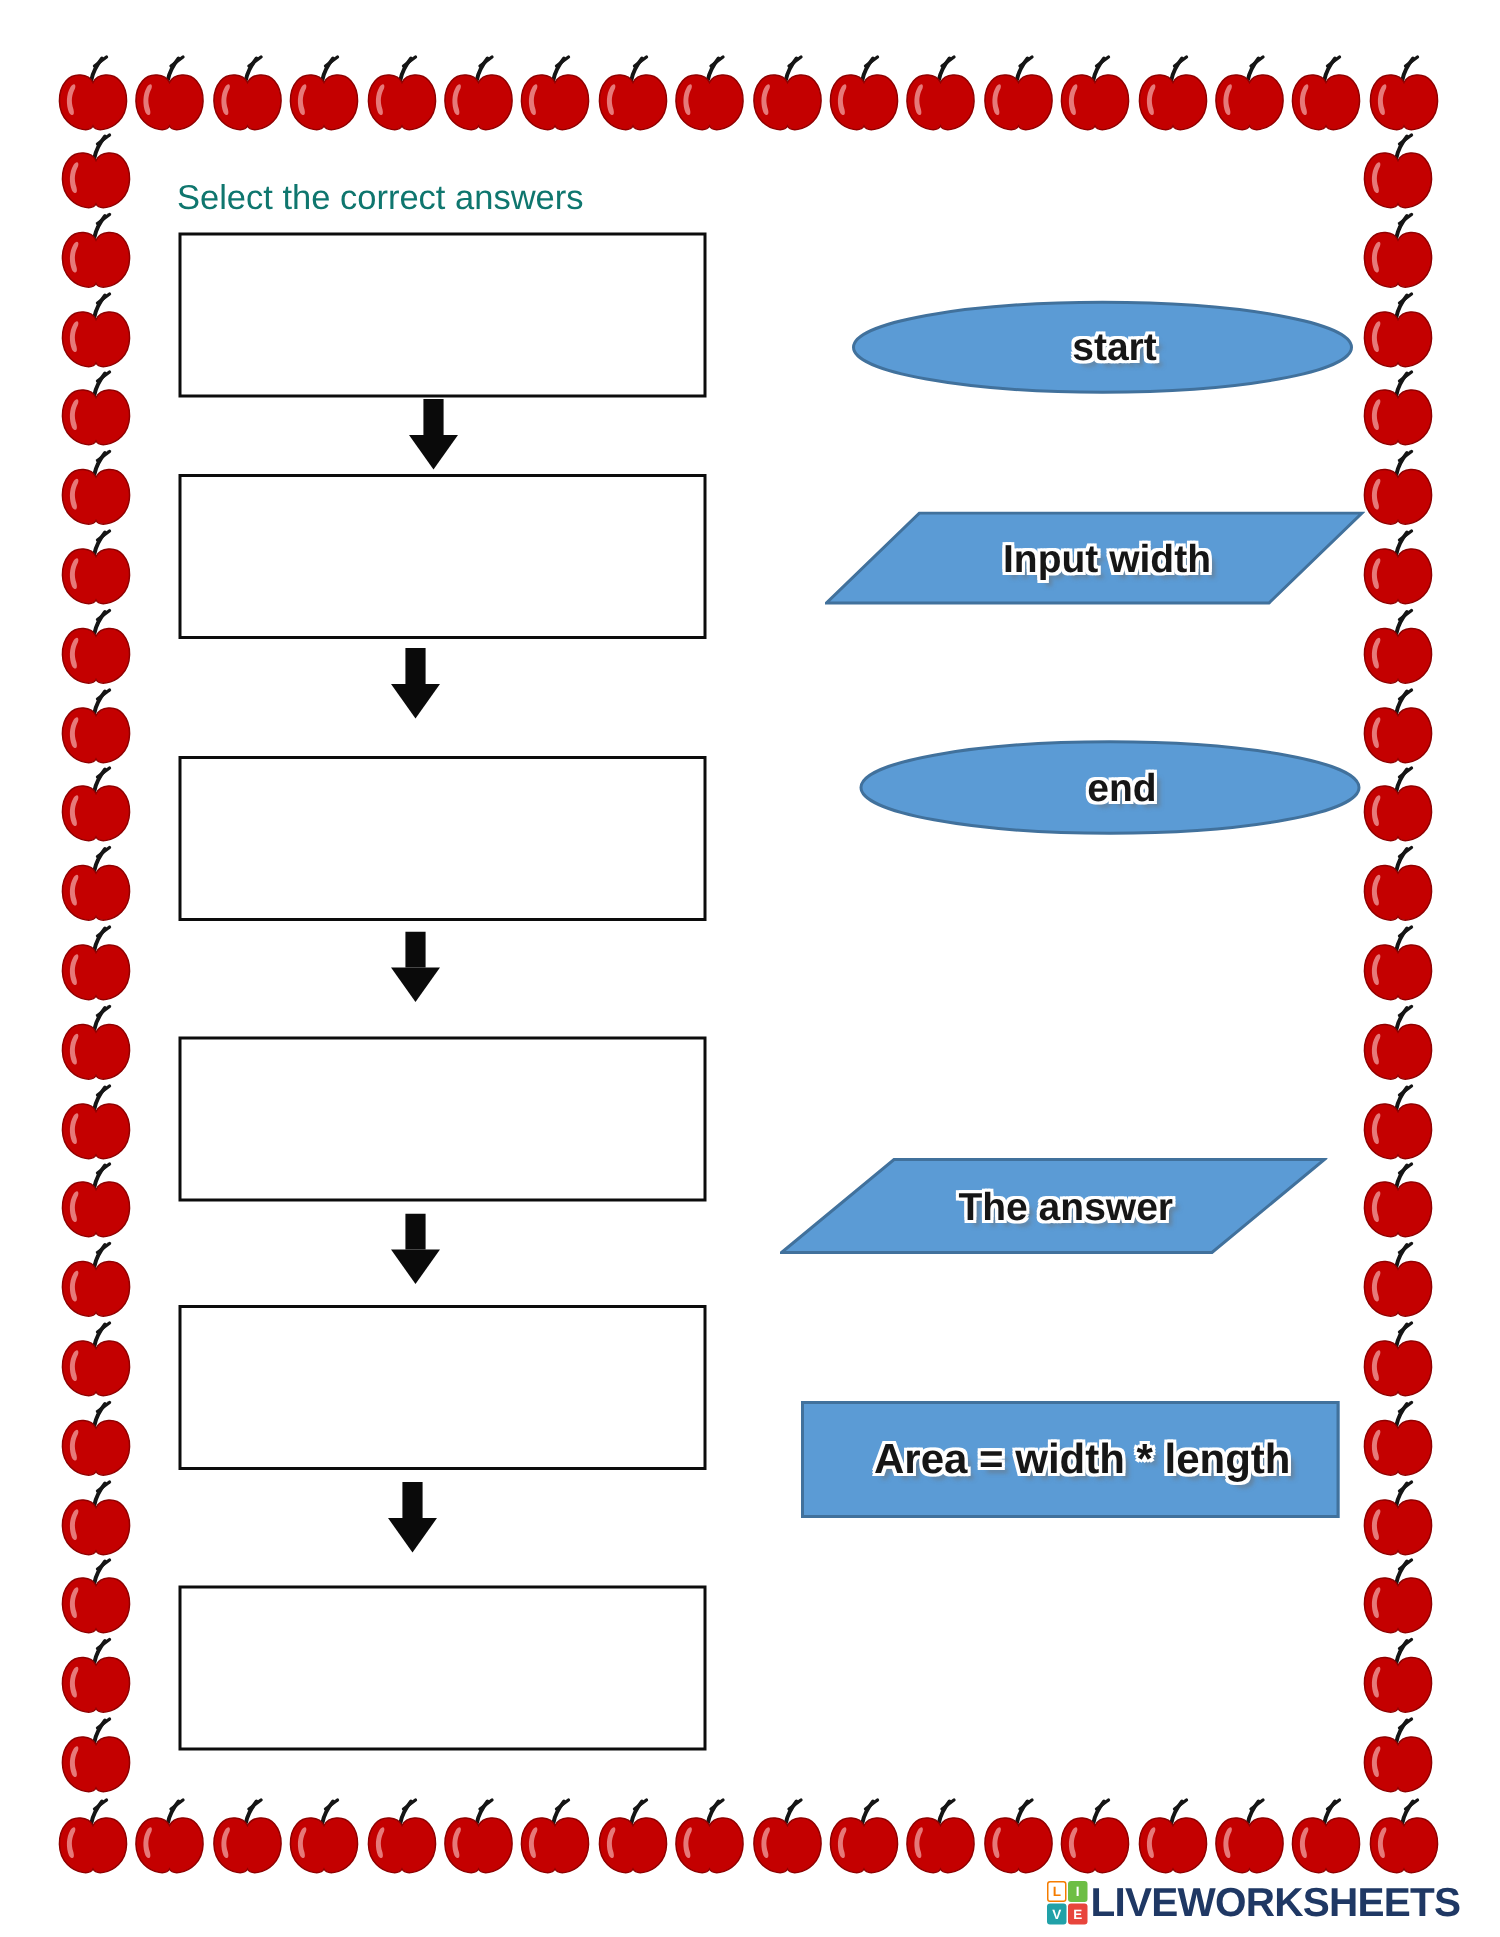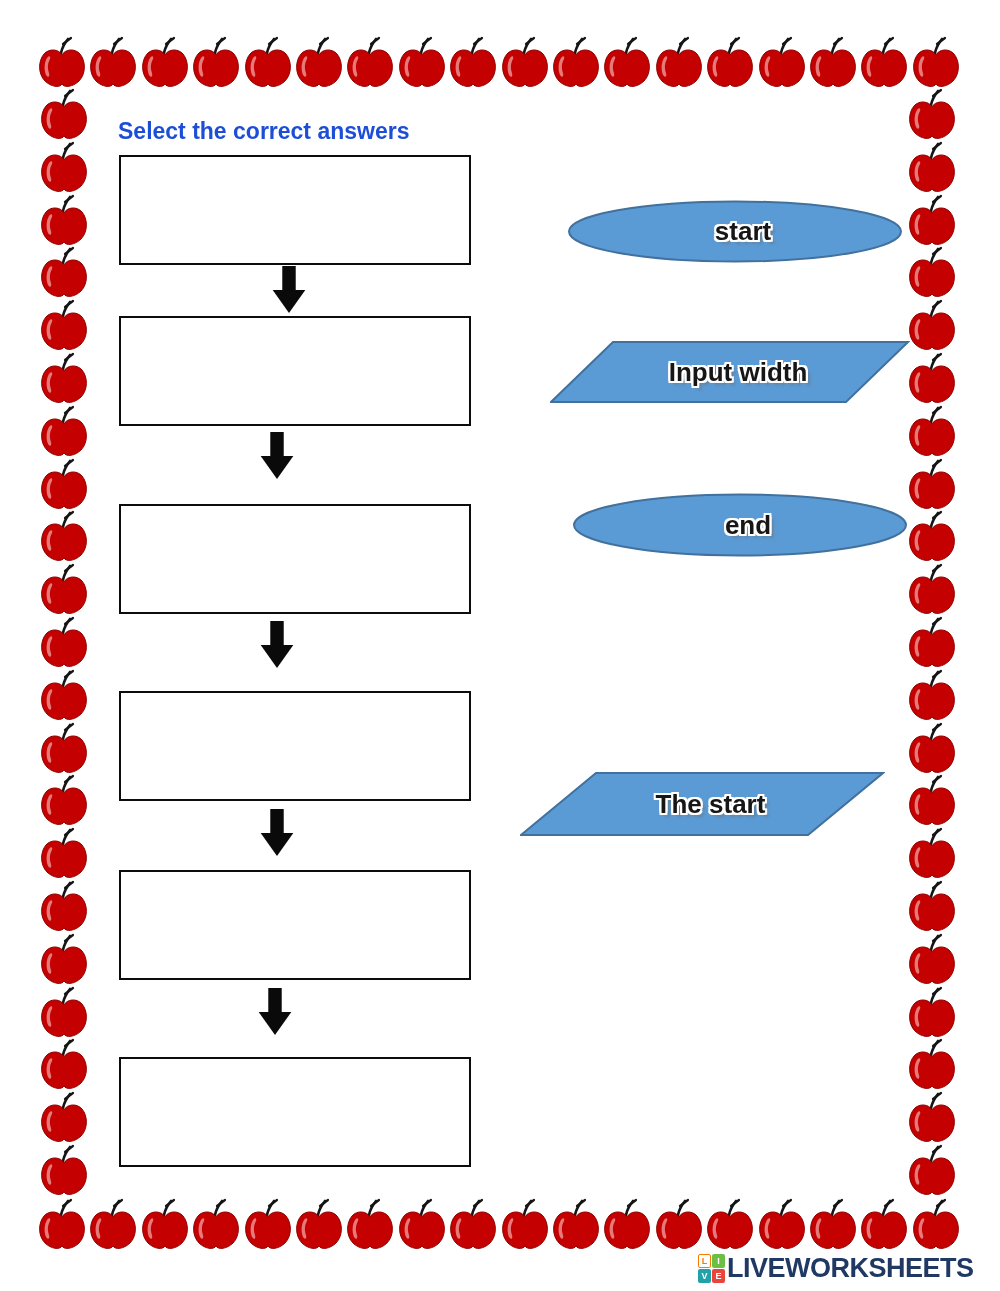--- a/index.html
+++ b/index.html
@@ -7,21 +7,21 @@
     position:relative;width:1000px;height:1291px;background:#ffffff;
     overflow:hidden;font-family:"Liberation Sans",sans-serif;
   }
   
   #apple-border{position:absolute;inset:0;z-index:1;}
   .apple{position:absolute;width:52px;height:52px;}
   .apple svg{width:100%;height:100%;display:block;}
   
   #title{
     position:absolute;left:118px;top:118px;z-index:2;
-    font-size:23px;font-weight:700;color:#1d4ed8;letter-spacing:0;
+    font-size:23px;font-weight:400;color:#0f766e;letter-spacing:0;
   }
   
   .flow-box{
     position:absolute;left:119px;width:352px;height:110px;z-index:2;
     background:#ffffff;border:2px solid #0c0c0c;box-sizing:border-box;
   }
   #box1{top:155px}#box2{top:316px}#box3{top:504px}
   #box4{top:691px}#box5{top:870px}#box6{top:1057px}
   .flow-arrow{position:absolute;width:36px;height:48px;z-index:2;}
   #arrow1{left:271px;top:266px}
@@ -762,23 +762,26 @@
         <polygon points="63,1 358,1 296,61 1,61" fill="#5b9bd5" stroke="#41719c" stroke-width="2"></polygon>
       </svg>
     <span class="shape-label">Input width</span>
   </div>
 
 
   <div class="answer" id="ans-answer">
     <svg viewBox="0 0 365 65">
         <polygon points="76,1 363,1 288,63 1,63" fill="#5b9bd5" stroke="#41719c" stroke-width="2"></polygon>
       </svg>
-    <span class="shape-label">The start</span>
-  </div>
-
+    <span class="shape-label">The answer</span>
+  </div>
+
+  <div class="answer" id="ans-area">
+    <span class="shape-label">Area = width * length</span>
+  </div>
 
   <div id="footer">
     <div id="lw-grid">
       <span class="lw-cell lw-l">L</span>
       <span class="lw-cell lw-i">I</span>
       <span class="lw-cell lw-v">V</span>
       <span class="lw-cell lw-e">E</span>
     </div>
     <span id="brand">LIVEWORKSHEETS</span>
   </div>

